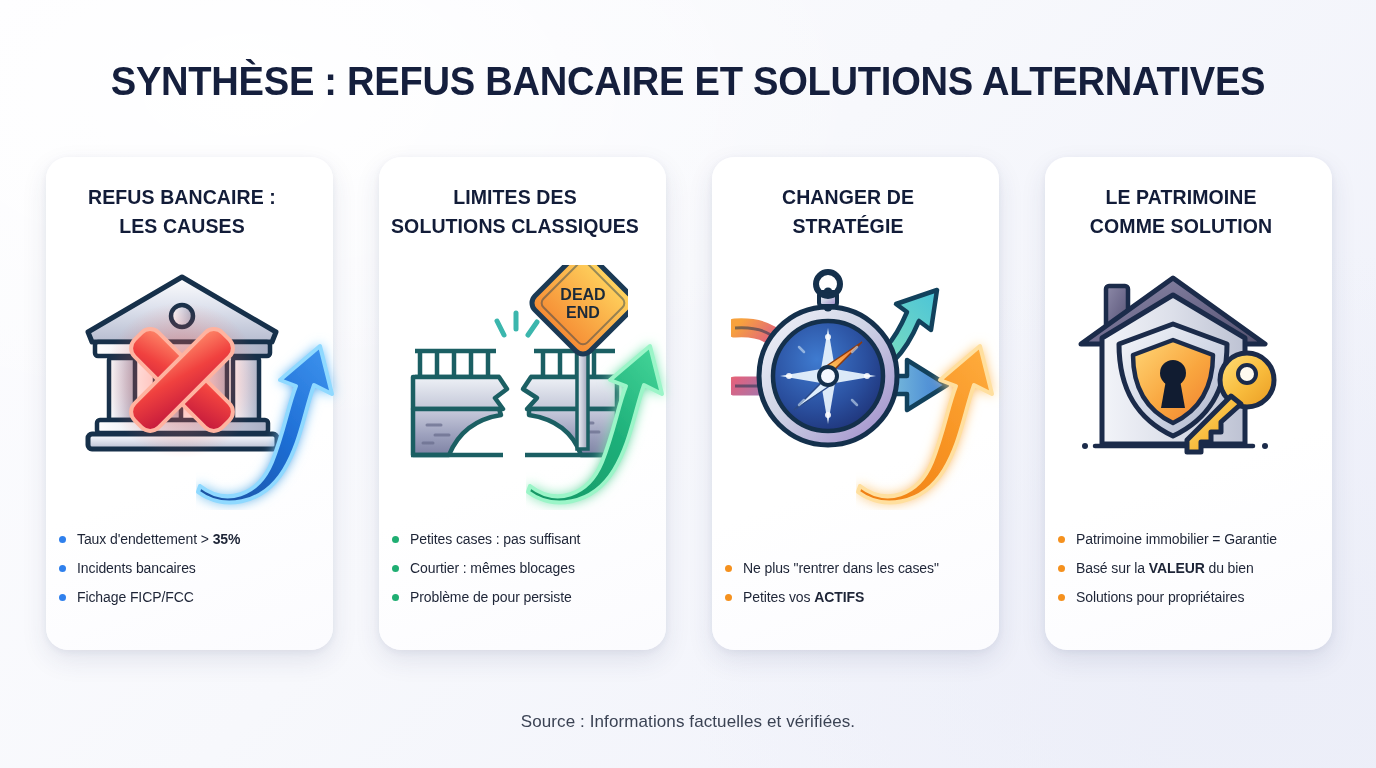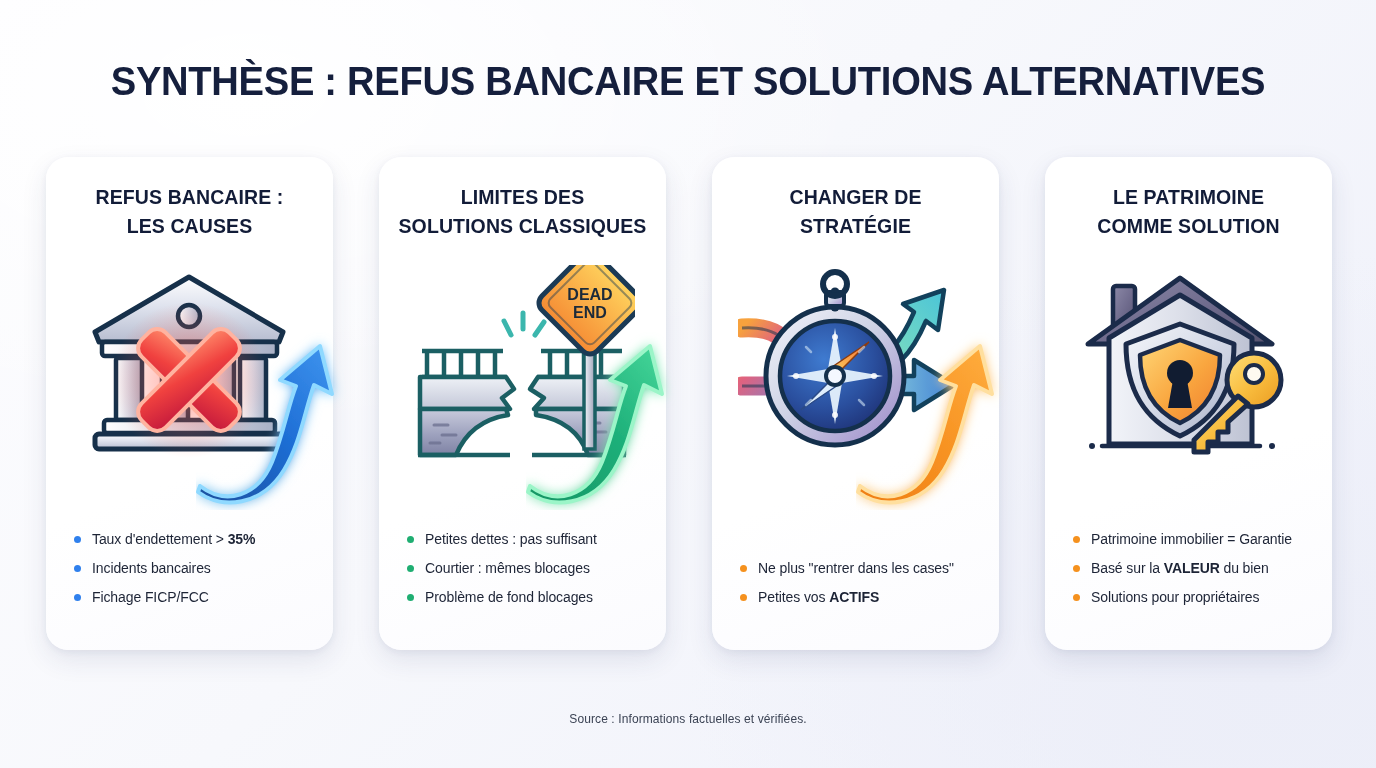--- a/index.html
+++ b/index.html
@@ -55,21 +55,21 @@
 
   .card {
     position: relative;
     width: 287px;
     height: 493px;
     background: linear-gradient(160deg, #ffffff 0%, #ffffff 62%, #fbfbfe 100%);
     border-radius: 22px;
     box-shadow:
       0 10px 26px rgba(40, 52, 100, 0.10),
       0 2px 7px rgba(40, 52, 100, 0.06);
-    padding: 26px 18px 20px 18px;
+    padding: 26px 18px 20px 3px;
     display: flex;
     flex-direction: column;
     align-items: center;
     z-index: 2;
   }
 
   .card-title {
     font-size: 19.5px;
     line-height: 29px;
     font-weight: bold;
@@ -132,21 +132,21 @@
   .conn-2 { left: 526px; }
   .conn-3 { left: 856px; }
 
   
   .footer {
     position: absolute;
     top: 712px;
     left: 0;
     width: 1376px;
     text-align: center;
-    font-size: 12px;
+    font-size: 17px;
     color: #3b4354;
     letter-spacing: 0.1px;
   }
 </style>
 </head>
 <body>
 
 <div class="page">
 
   <h1 class="title">SYNTHÈSE : REFUS BANCAIRE ET SOLUTIONS ALTERNATIVES</h1>
@@ -295,23 +295,23 @@
           <g transform="translate(180,38) rotate(45)">
             <rect x="-39" y="-39" width="78" height="78" rx="10" fill="url(#signg)" stroke="#1b3a55" stroke-width="5"></rect>
             <rect x="-31" y="-31" width="62" height="62" rx="6" fill="none" stroke="#1b3a55" stroke-width="2" opacity="0.45"></rect>
           </g>
           <text x="180" y="35" text-anchor="middle" font-family="'Liberation Sans', sans-serif" font-size="16" font-weight="bold" fill="#1b2a3a">DEAD</text>
           <text x="180" y="53" text-anchor="middle" font-family="'Liberation Sans', sans-serif" font-size="16" font-weight="bold" fill="#1b2a3a">END</text>
         </svg>
       </div>
 
       <ul class="bullets" style="--dot:#1fae72">
-        <li><span>Petites dettes : pas suffisant</span></li>
+        <li><span>Petites cases : pas suffisant</span></li>
         <li><span>Courtier : mêmes blocages</span></li>
-        <li><span>Problème de fond blocages</span></li>
+        <li><span>Problème de pour persiste</span></li>
       </ul>
     </section>
 
     <section class="card">
       <div class="card-title">
         <div>CHANGER DE</div>
         <div>STRATÉGIE</div>
       </div>
 
       <div class="card-art">

